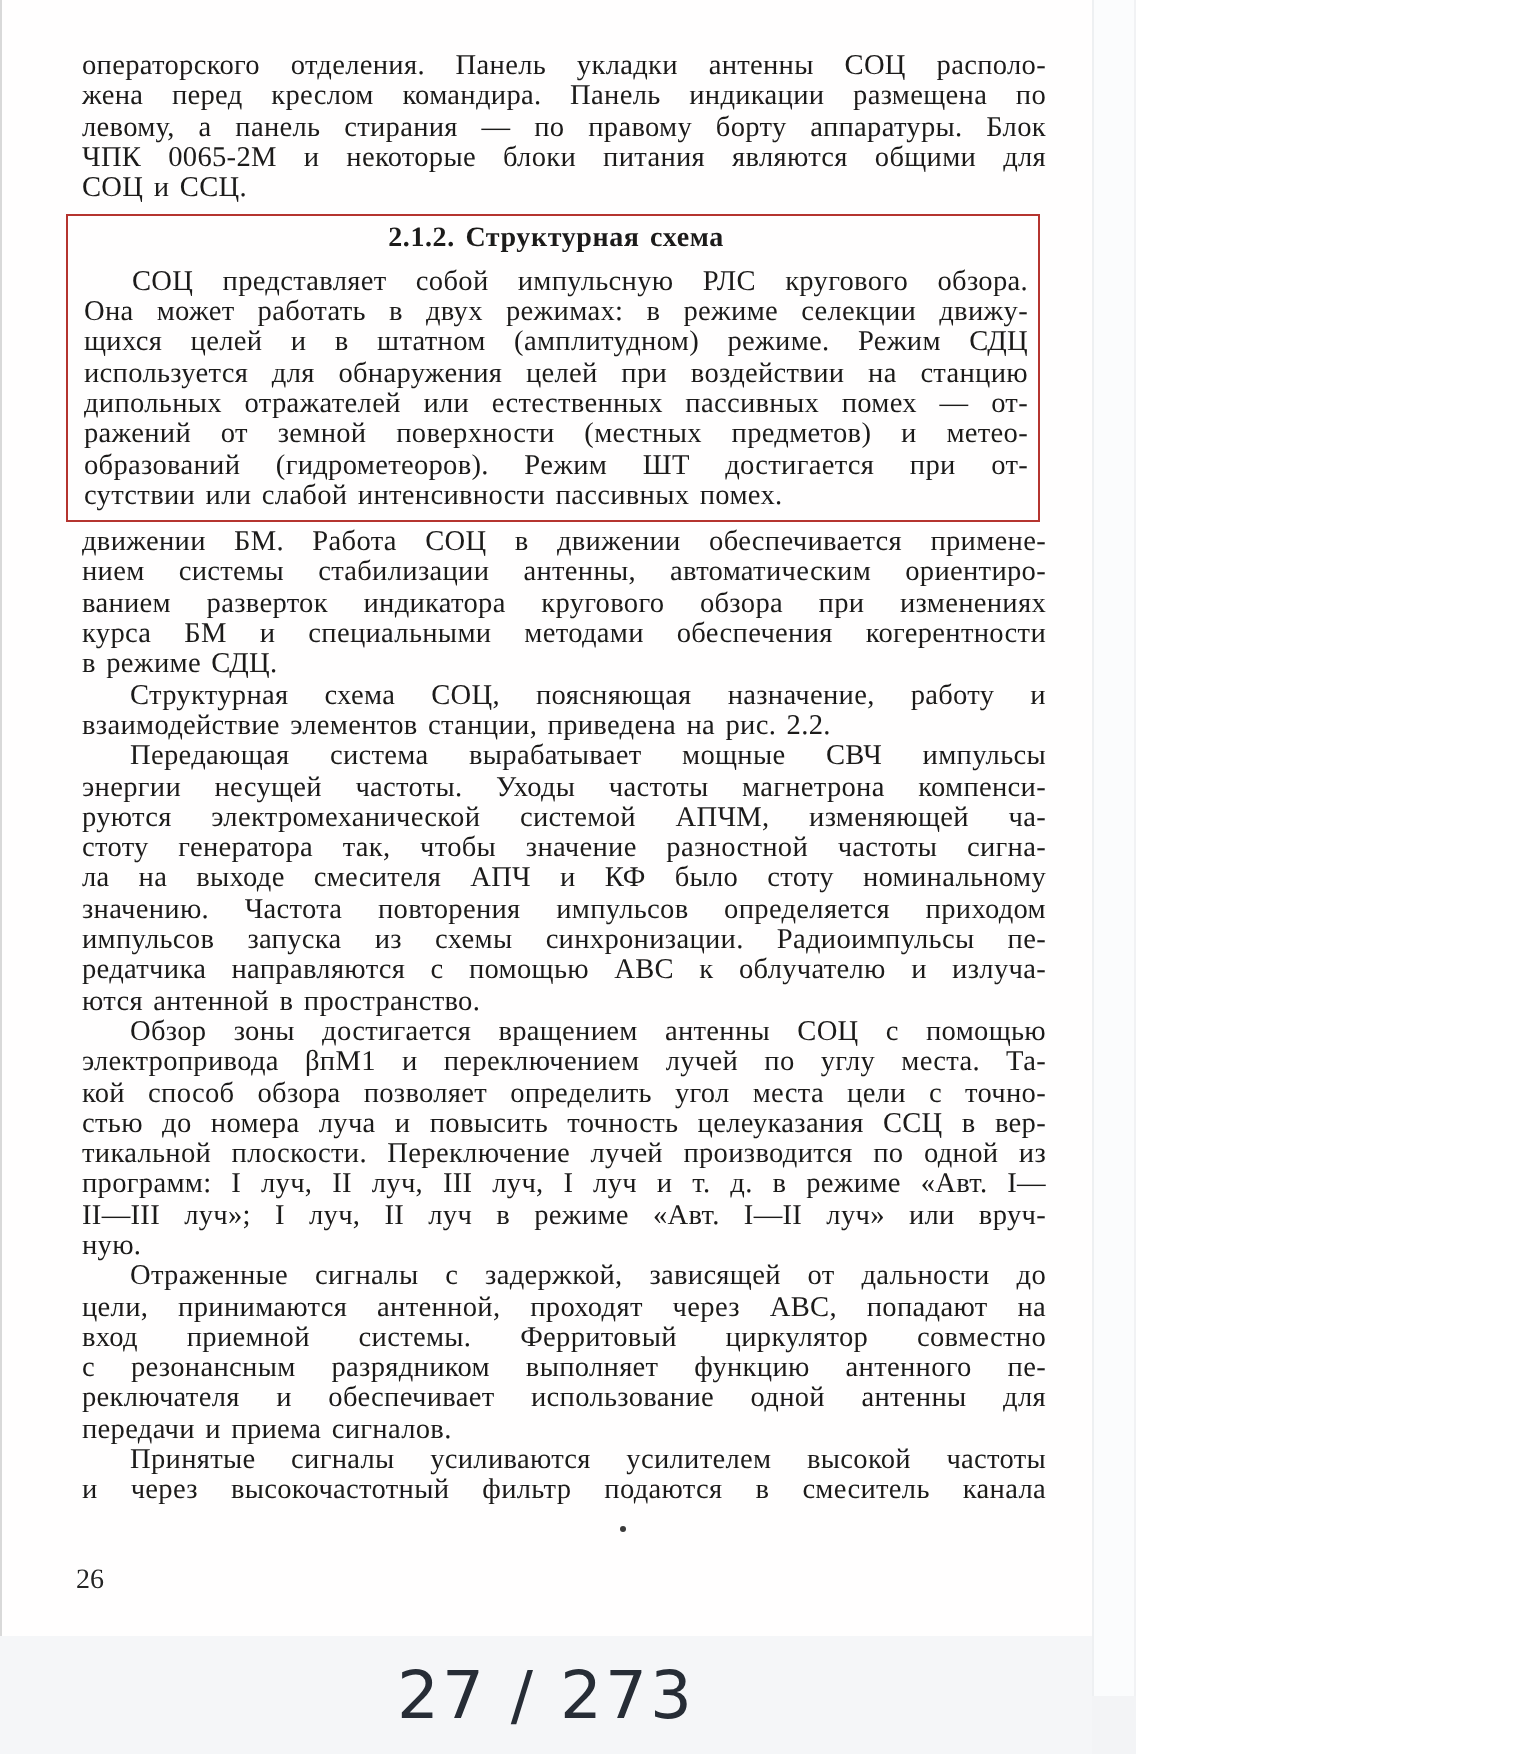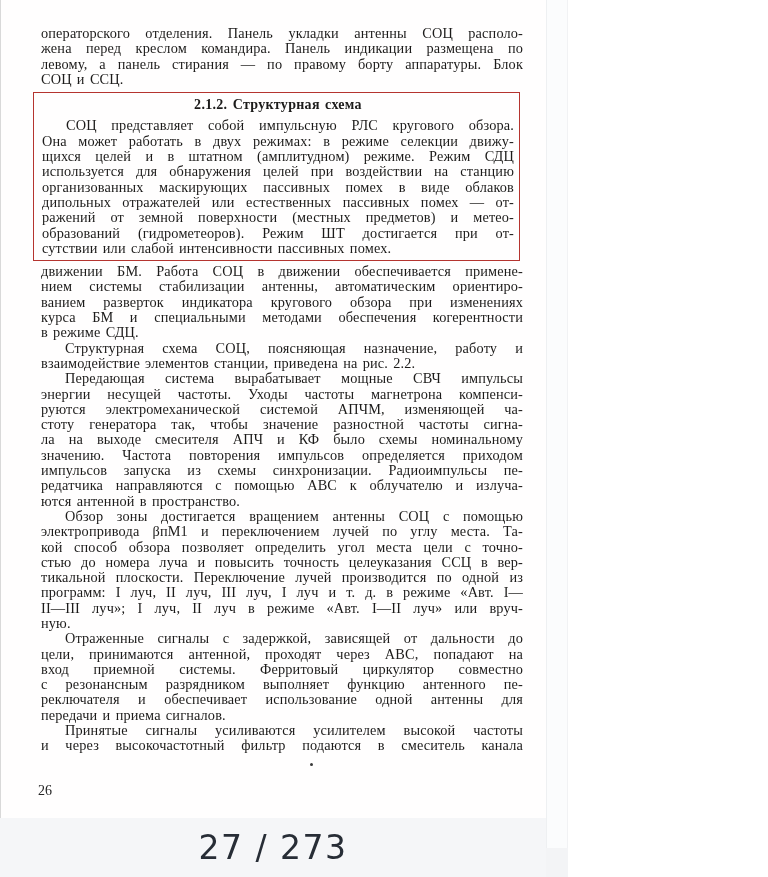--- a/index.html
+++ b/index.html
@@ -60,45 +60,45 @@
 </style>
 </head>
 <body>
 
 <div class="viewer">
   <div class="page">
     <div class="text-col">
         <div class="line"><span>операторского отделения. Панель укладки антенны СОЦ располо-</span></div>
         <div class="line"><span>жена перед креслом командира. Панель индикации размещена по</span></div>
         <div class="line"><span>левому, а панель стирания — по правому борту аппаратуры. Блок</span></div>
+        <div class="line"><span>ЧПК 0065-2М и некоторые блоки питания являются общими для</span></div>
         <div class="line nj"><span>СОЦ и ССЦ.</span></div>
         <div class="red-box">
           <div class="heading">2.1.2.  Структурная схема</div>
           <div class="line ind"><span>СОЦ представляет собой импульсную РЛС кругового обзора.</span></div>
           <div class="line"><span>Она может работать в двух режимах: в режиме селекции движу-</span></div>
           <div class="line"><span>щихся целей и в штатном (амплитудном) режиме. </span><span class="red-underline">Режим СДЦ</span></div>
           <div class="line"><span class="red-underline">используется для обнаружения целей при воздействии на станцию</span></div>
-          <div class="line"><span class="red-underline">организованных маскирующих пассивных помех в виде облаков</span></div>
           <div class="line"><span class="red-underline">дипольных отражателей или естественных пассивных помех — от-</span></div>
           <div class="line"><span class="red-underline">ражений от земной поверхности (местных предметов) и метео-</span></div>
           <div class="line"><span class="red-underline">образований (гидрометеоров).</span><span> Режим ШТ достигается при от-</span></div>
           <div class="line nj"><span>сутствии или слабой интенсивности пассивных помех.</span></div>
         </div>
         <div class="line"><span>движении БМ. Работа СОЦ в движении обеспечивается примене-</span></div>
         <div class="line"><span>нием системы стабилизации антенны, автоматическим ориентиро-</span></div>
         <div class="line"><span>ванием разверток индикатора кругового обзора при изменениях</span></div>
         <div class="line"><span>курса БМ и специальными методами обеспечения когерентности</span></div>
         <div class="line nj"><span>в режиме СДЦ.</span></div>
         <div class="line ind"><span>Структурная схема СОЦ, поясняющая назначение, работу и</span></div>
         <div class="line nj"><span>взаимодействие элементов станции, приведена на рис. 2.2.</span></div>
         <div class="line ind"><span>Передающая система вырабатывает мощные СВЧ импульсы</span></div>
         <div class="line"><span>энергии несущей частоты. Уходы частоты магнетрона компенси-</span></div>
         <div class="line"><span>руются электромеханической системой АПЧМ, изменяющей ча-</span></div>
         <div class="line"><span>стоту генератора так, чтобы значение разностной частоты сигна-</span></div>
-        <div class="line"><span>ла на выходе смесителя АПЧ и КФ было схемы номинальному</span></div>
+        <div class="line"><span>ла на выходе смесителя АПЧ и КФ было стоту номинальному</span></div>
         <div class="line"><span>значению. Частота повторения импульсов определяется приходом</span></div>
         <div class="line"><span>импульсов запуска из схемы синхронизации. Радиоимпульсы пе-</span></div>
         <div class="line"><span>редатчика направляются с помощью АВС к облучателю и излуча-</span></div>
         <div class="line nj"><span>ются антенной в пространство.</span></div>
         <div class="line ind"><span>Обзор зоны достигается вращением антенны СОЦ с помощью</span></div>
         <div class="line"><span>электропривода βпМ1 и переключением лучей по углу места. Та-</span></div>
         <div class="line"><span>кой способ обзора позволяет определить угол места цели с точно-</span></div>
         <div class="line"><span>стью до номера луча и повысить точность целеуказания ССЦ в вер-</span></div>
         <div class="line"><span>тикальной плоскости. Переключение лучей производится по одной из</span></div>
         <div class="line"><span>программ: I луч, II луч, III луч, I луч и т. д. в режиме «Авт. I—</span></div>

